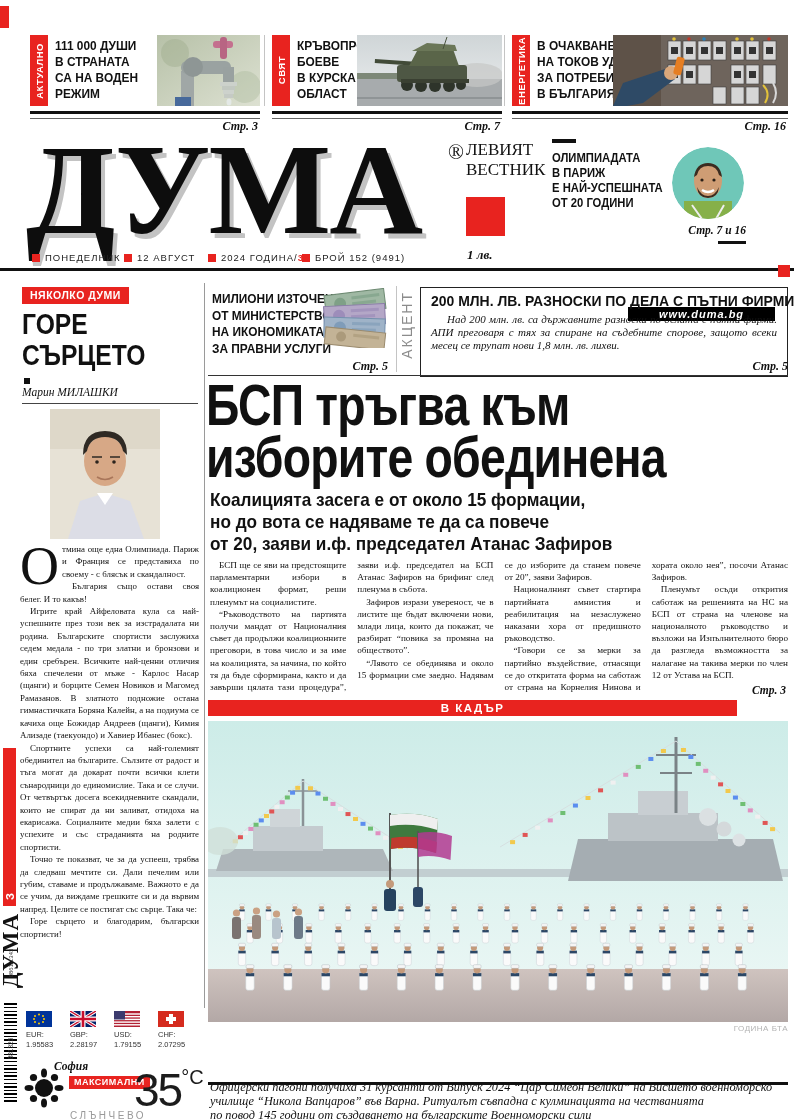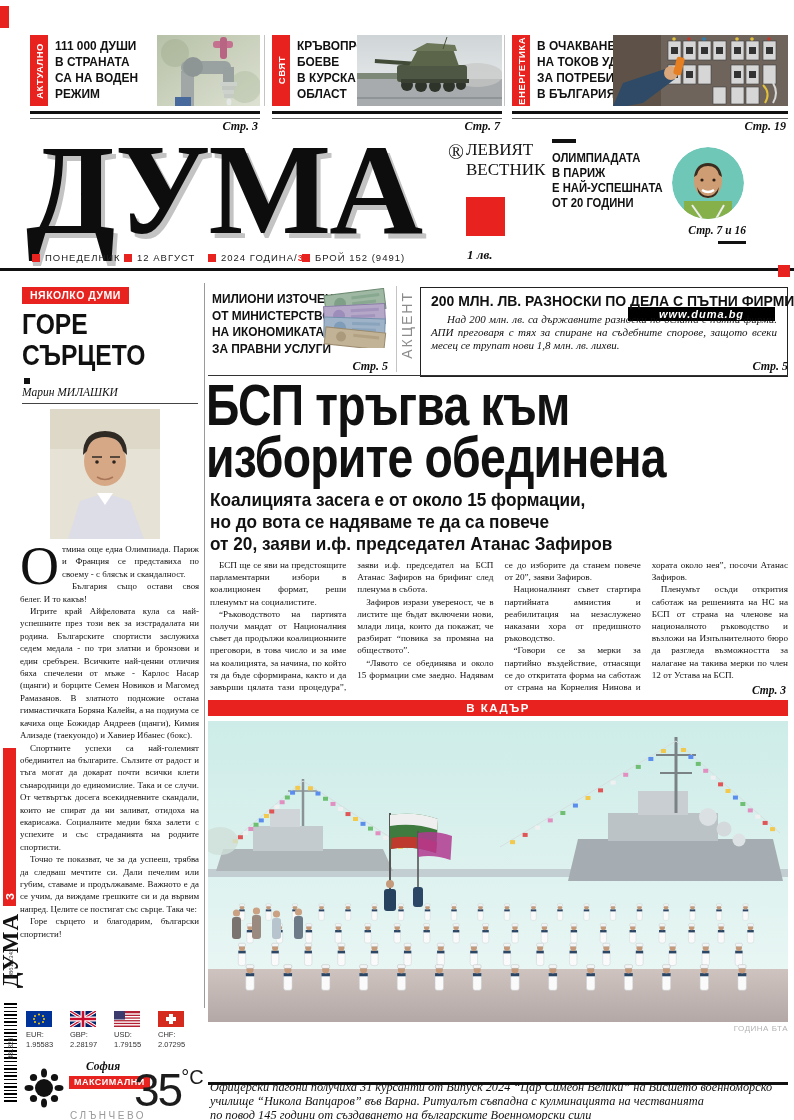--- a/index.html
+++ b/index.html
@@ -43,21 +43,21 @@
   #op-photo{left:50px;top:409px;width:110px;height:130px;}
   #op-body{left:20px;top:543px;width:179px;height:464px;font:8.9px/12.4px "Liberation Serif",serif;text-align:justify;overflow:hidden;}
   #op-body p{margin:0;text-indent:10px;}
   #op-body p.first{text-indent:0;}
   .dropcap{float:left;font:54px/40px "Liberation Serif",serif;padding:3px 3px 0 0;}
   
   #curr{left:26px;top:1011px;width:172px;display:flex;justify-content:space-between;}
   .cur{width:40px;font:7.5px/9.5px "Liberation Sans",sans-serif;color:#333;}
   .cur svg{display:block;margin-bottom:3px;}
   #sun{left:22px;top:1066px;}
-  #w-city{left:86px;top:1060px;font:bold italic 11.5px "Liberation Serif",serif;text-align:center;}
+  #w-city{left:54px;top:1060px;font:bold italic 11.5px "Liberation Serif",serif;text-align:center;}
   #w-badge{left:69px;top:1076px;background:#e8231f;color:#fff;font-weight:bold;font-size:9px;line-height:13px;padding:0 5px;letter-spacing:.5px;}
   #w-cond{left:70px;top:1094px;font-size:10px;letter-spacing:2.5px;color:#999;margin-top:16px;}
   #w-temp{left:134px;top:1054px;font:46px/46px "Liberation Sans",sans-serif;letter-spacing:-2px;color:#1c1c1c;}
   #w-temp .unit{font-size:20px;vertical-align:22px;letter-spacing:0;}
   
   #eco-hl{left:212px;top:291px;font-weight:bold;font-size:13.5px;line-height:16.5px;transform:scaleX(.88);transform-origin:0 0;white-space:pre-line;}
   #eco-photo{left:322px;top:288px;}
   #eco-pref{left:212px;top:359px;width:176px;text-align:right;font:bold italic 12px "Liberation Serif",serif;}
   #vline-acc{left:396px;top:286px;width:1px;height:86px;background:#c4c4c4;}
   #acc-label{left:399px;top:290px;height:70px;color:#8c8c8c;font-size:14px;letter-spacing:2px;display:flex;align-items:center;}
@@ -66,21 +66,21 @@
   #acc-text{margin:3px 10px 0 10px;font:italic 11px/12.8px "Liberation Serif",serif;text-align:justify;text-indent:16px;}
   #acc-pref{left:700px;top:359px;width:88px;text-align:right;font:bold italic 12px "Liberation Serif",serif;}
   #row-rule{left:208px;top:375px;width:580px;height:1px;background:#333;}
   
   #lead-hl{left:206px;top:379px;font-weight:bold;font-size:58px;line-height:52px;letter-spacing:-1px;transform:scaleX(.8);transform-origin:0 0;white-space:pre-line;}
   #lead-sub{left:210px;top:489px;font-weight:bold;font-size:18.5px;line-height:22px;transform:scaleX(.93);transform-origin:0 0;white-space:pre-line;}
   #lead-body{left:210px;top:559px;width:578px;height:140px;column-count:4;column-gap:11px;font:9.2px/12.2px "Liberation Serif",serif;text-align:justify;overflow:hidden;}
   #lead-body p{margin:0;text-indent:9px;}
   #lead-pref{left:700px;top:684px;width:86px;text-align:right;font:bold italic 11.5px "Liberation Serif",serif;background:#fff;}
   
-  #kadar{left:208px;top:700px;width:580px;height:16px;background:#e8231f;color:#fff;font-weight:bold;font-size:11.5px;line-height:16px;text-align:center;letter-spacing:1.5px;}
+  #kadar{left:208px;top:700px;width:529px;height:16px;background:#e8231f;color:#fff;font-weight:bold;font-size:11.5px;line-height:16px;text-align:center;letter-spacing:1.5px;}
   #parade{left:208px;top:721px;width:580px;height:301px;}
   #credit{left:600px;top:1024px;width:188px;text-align:right;font-size:8px;color:#b3b3b3;letter-spacing:.5px;}
   #caption{left:210px;top:1036px;width:578px;font:italic 12.3px/14px "Liberation Serif",serif;white-space:pre-line;margin-top:44px;}
   #bottom-rule{left:208px;top:1082px;width:580px;height:3px;background:#111;}
   
   #corner-mark{left:0;top:6px;width:9px;height:22px;background:#e8231f;}
   #spine-red{left:3px;top:748px;width:13px;height:158px;background:#e8231f;color:#fff;display:flex;align-items:flex-end;justify-content:center;padding-bottom:6px;box-sizing:border-box;font-weight:bold;font-size:11px;}
   #spine-duma{left:2px;top:906px;width:17px;height:90px;display:flex;align-items:center;justify-content:center;}
   #spine-duma span{font:bold 23px "Liberation Serif",serif;letter-spacing:1px;}
   #barcode{left:4px;top:1002px;width:13px;height:100px;background:repeating-linear-gradient(0deg,#000 0 1.5px,#fff 1.5px 3.6px);}
@@ -217,21 +217,21 @@
           <circle cx="139" cy="4" r="1.8" fill="#e3c23a"></circle>
           <circle cx="156" cy="4" r="1.8" fill="#c0392b"></circle>
         </g>
       <path d="M150,50 q8,8 2,18" stroke="#e3c23a" stroke-width="2" fill="none"></path>
       <path d="M160,48 q6,10 0,20" stroke="#d8d8d8" stroke-width="2" fill="none"></path>
       <polygon points="0,71 10,48 52,34 62,44 30,68 14,71" fill="#2e4a66"></polygon>
       <circle cx="58" cy="38" r="7" fill="#d9a77b"></circle>
       <rect x="62" y="22" width="8" height="18" rx="2" fill="#e67e22" transform="rotate(14 66 31)"></rect>
     </svg>
     <div class="rule"></div>
-    <div class="pref">Стр. 19</div>
+    <div class="pref">Стр. 16</div>
   </div>
 
   <div class="abs" id="logo">ДУМА</div>
   <div class="abs" id="reg">®</div>
   <div class="abs" id="tagline">ЛЕВИЯТ
 ВЕСТНИК</div>
   <div class="abs" id="mast-redsq"></div>
   <div class="abs" id="price">1 лв.</div>
 
   <span class="dl-item" style="left:32px;"><i class="sq"></i><span>ПОНЕДЕЛНИК</span></span>

